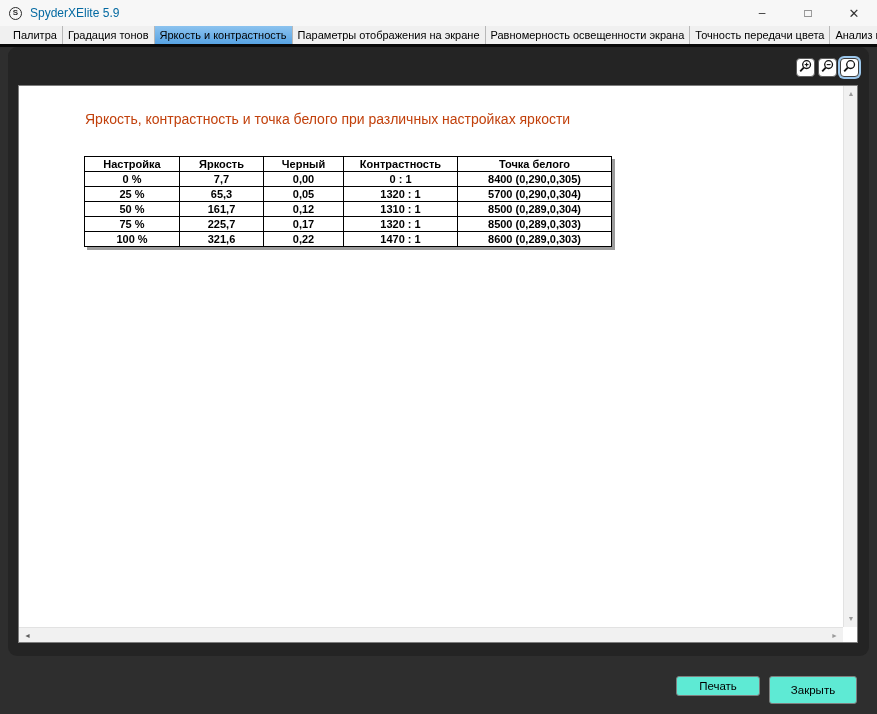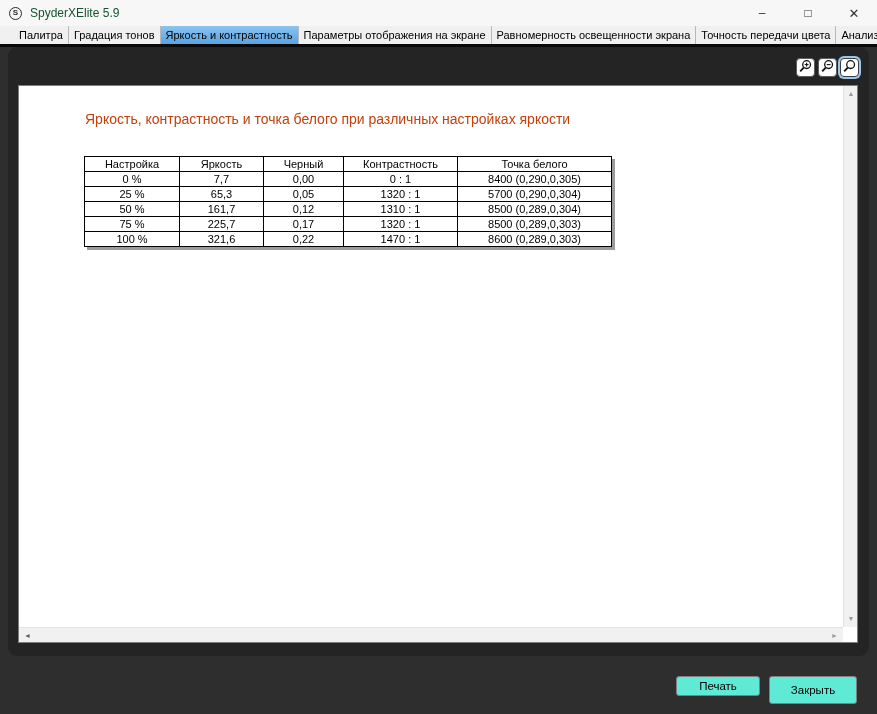--- a/index.html
+++ b/index.html
@@ -14,32 +14,32 @@
   
   .titlebar {
     position:absolute; left:0; top:0; width:877px; height:26px;
     background:#f7f7f7; display:flex; align-items:center;
   }
   .app-icon {
     width:13px; height:13px; margin-left:9px; border:1.3px solid #2a2a2a;
     border-radius:50%; font-size:8px; font-weight:bold; color:#2a2a2a;
     display:flex; align-items:center; justify-content:center; line-height:1;
   }
-  .title-text { margin-left:8px; font-size:12px; color:#14532d; }
+  .title-text { margin-left:8px; font-size:12px; color:#0369a1; }
   .win-controls { position:absolute; right:0; top:0; height:26px; display:flex; }
   .win-btn {
     width:46px; height:26px; display:flex; align-items:center; justify-content:center;
     font-size:12px; color:#333; cursor:default;
   }
   .win-btn.close-btn { font-size:13px; }
 
   
   .tabbar {
     position:absolute; left:0; top:26px; width:877px; height:18px;
-    background:#f0f0f0; display:flex; padding-left:14px;
+    background:#f0f0f0; display:flex; padding-left:8px;
   }
   .tab {
     padding:0 5px; font-size:11px; line-height:18px; color:#000;
     border-right:1px solid #b8b8b8; white-space:nowrap; cursor:default;
   }
   .tab.selected { background:linear-gradient(#8cc3ef,#57a3e4); }
   .black-strip { position:absolute; left:0; top:44px; width:877px; height:3px; background:#090909; }
 
   
   .panel {
@@ -60,21 +60,21 @@
     position:absolute; left:18px; top:85px; width:840px; height:558px;
     background:#fff; border:1px solid #7d7d7d;
   }
   .heading { position:absolute; left:66px; top:25px; font-size:14px; color:#c2410c; }
 
   .report-table {
     position:absolute; left:65px; top:70px; border-collapse:collapse;
     background:#fff; box-shadow:3px 3px 0 #9b9b9b; font-size:11px; color:#000;
   }
   .report-table th, .report-table td {
-    border:1px solid #000; text-align:center; padding:0 2px; height:15px; font-weight:normal;
+    border:1px solid #000; text-align:center; padding:0 2px; height:15px; font-weight:bold;
   }
   .report-table th:nth-child(1), .report-table td:nth-child(1) { width:95px; }
   .report-table th:nth-child(2), .report-table td:nth-child(2) { width:84px; }
   .report-table th:nth-child(3), .report-table td:nth-child(3) { width:80px; }
   .report-table th:nth-child(4), .report-table td:nth-child(4) { width:114px; }
   .report-table th:nth-child(5), .report-table td:nth-child(5) { width:154px; }
 
   
   .vscroll {
     position:absolute; right:0; top:0; width:14px; height:541px;

